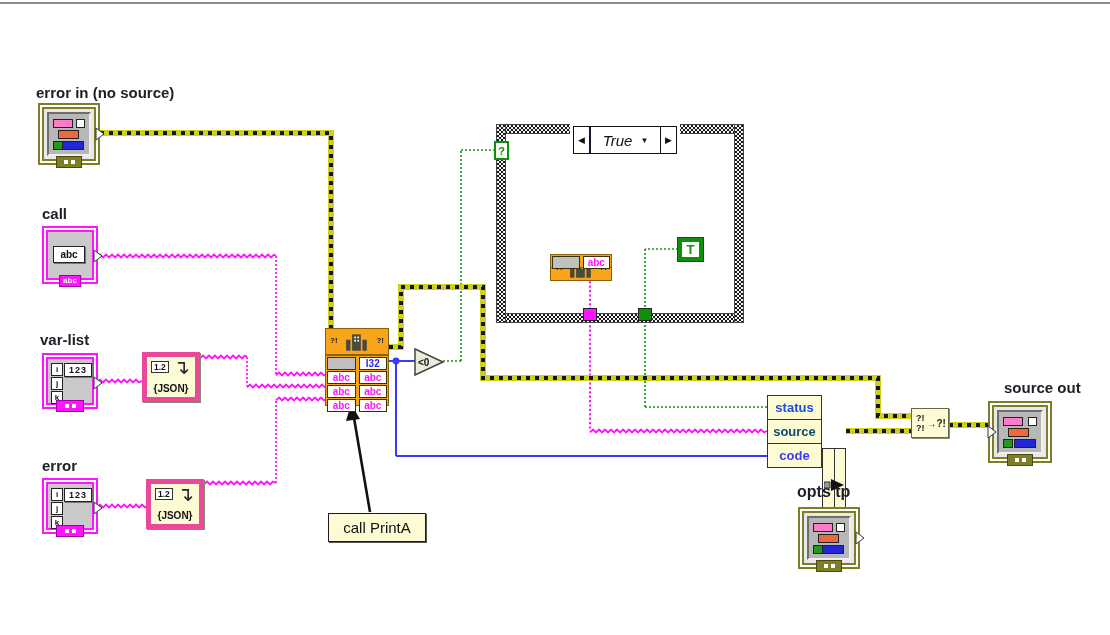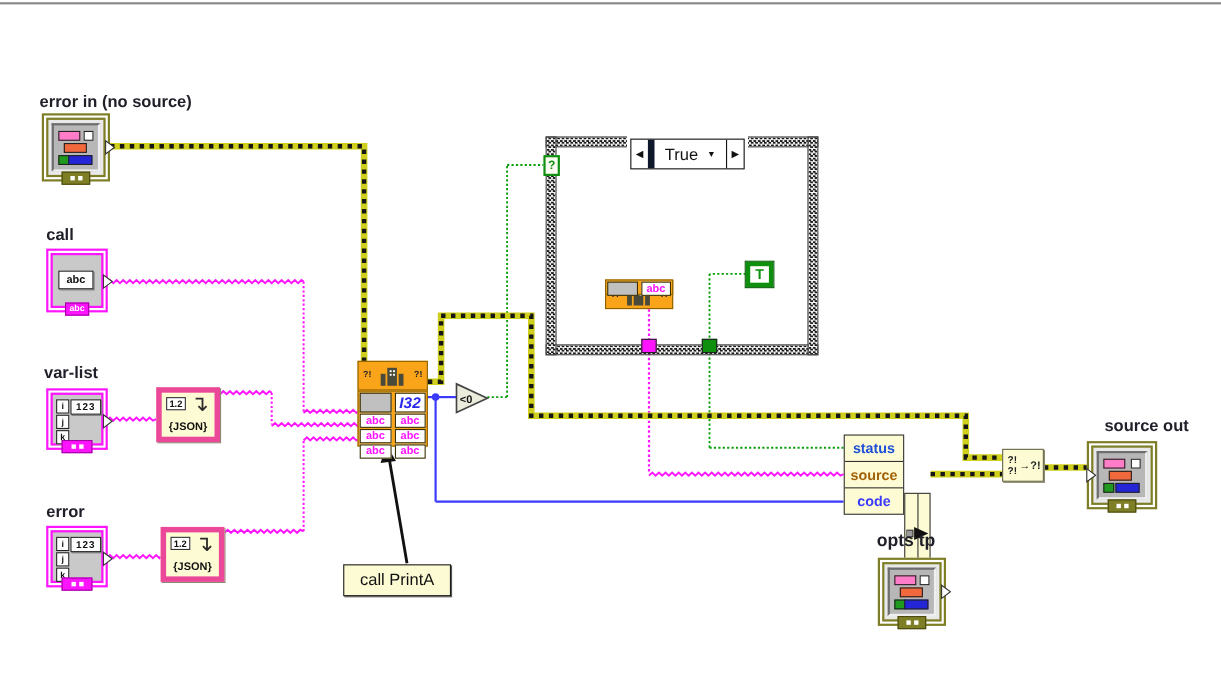--- a/index.html
+++ b/index.html
@@ -52,29 +52,29 @@
   
   .vihead{background:#FAA41A;border:1px solid #8a6200;box-sizing:border-box;position:relative;}
   .vihead .bang{position:absolute;top:7px;font:700 8px "Liberation Sans",sans-serif;color:#222;}
   .vihead .bang.l{left:4px;} .vihead .bang.rr{right:4px;}
   .vihead svg{position:absolute;left:50%;top:2px;transform:translateX(-50%);}
   .vigrid{display:grid;grid-template-columns:1fr 1fr;gap:1px 3px;background:#FAA41A;border:1px solid #8a6200;
           box-sizing:border-box;padding:1px;}
   .vicell{background:#fff;border:1px solid #3a3000;font:700 10px "Liberation Sans",sans-serif;color:#FF14FF;
           display:flex;align-items:center;justify-content:center;}
   .vicell.gray{background:#c0c0c0;}
-  .vicell.i32{color:#2a2aee;font-size:14px;letter-spacing:0;font-style:italic;}
+  .vicell.i32{color:#2a2aee;font-size:10px;letter-spacing:0;}
   
   .chk{position:absolute;z-index:2;background:repeating-conic-gradient(#1a1a1a 0% 25%,#f2f2f2 0% 50%) 0 0/4px 4px;
        outline:1px solid #444;}
   .selbox{display:flex;align-items:stretch;background:#fff;border:1px solid #111;box-shadow:0 0 0 3px #fff;
           font:400 15px "Liberation Sans",sans-serif;color:#111;}
   .selbox .cell{display:flex;align-items:center;justify-content:center;}
   .selbox .sarr{width:15px;font-size:9px;}
-  .selbox .mid{flex:1;border-left:6px solid #0f172a;border-right:1px solid #111;gap:8px;}
+  .selbox .mid{flex:1;border-left:2px solid #0f172a;border-right:1px solid #111;gap:8px;font-style:italic;}
   .selbox .dd{font-size:8px;}
   .qterm{background:#fdfdf2;border:2px solid #0E8F0E;color:#0E8F0E;font:700 11px "Liberation Sans",sans-serif;
          display:flex;align-items:center;justify-content:center;box-sizing:border-box;}
   .tconst{background:#fff;border:4px solid #0E8F0E;outline:1px solid #085a08;box-sizing:border-box;color:#0E8F0E;
           font:700 13px "Liberation Sans",sans-serif;display:flex;align-items:center;justify-content:center;}
   .tunnel{position:absolute;z-index:4;border:1px solid #222;box-sizing:border-box;}
   
   .bundle-rows{display:flex;flex-direction:column;background:#FDFBD4;border:1px solid #333;box-sizing:border-box;}
   .brow{flex:1;border-bottom:1px solid #333;display:flex;align-items:center;justify-content:center;
         font:700 13px "Liberation Sans",sans-serif;}
@@ -241,21 +241,21 @@
   <div class="node vigrid" style="left:325px;top:355px;width:64px;height:51px;grid-template-rows:repeat(4,1fr)">
     <div class="vicell gray"></div>
     <div class="vicell i32">I32</div>
     <div class="vicell">abc</div>
     <div class="vicell">abc</div>
     <div class="vicell">abc</div>
     <div class="vicell">abc</div>
     <div class="vicell">abc</div>
     <div class="vicell">abc</div>
   </div>
-  <div class="ybox" style="left:312px;top:513px;width:96px;height:27px;font-size:15px">call PrintA</div>
+  <div class="ybox" style="left:328px;top:513px;width:96px;height:27px;font-size:15px">call PrintA</div>
 
   <div class="chk" style="left:497px;top:125px;width:246px;height:8px"></div>
   <div class="chk" style="left:497px;top:314px;width:246px;height:8px"></div>
   <div class="chk" style="left:497px;top:125px;width:8px;height:197px"></div>
   <div class="chk" style="left:735px;top:125px;width:8px;height:197px"></div>
   <div class="top2 selbox" style="left:573px;top:126px;width:102px;height:26px">
     <div class="cell sarr">◀</div>
     <div class="cell mid">
       <span>True</span>
       <span class="dd">▼</span>
@@ -281,21 +281,21 @@
     <div class="vicell gray"></div>
     <div class="vicell">abc</div>
   </div>
   <div class="node tconst" style="left:678px;top:238px;width:25px;height:23px">T</div>
 
   <div class="tunnel" style="left:583px;top:308px;width:14px;height:13px;background:#FF14FF"></div>
   <div class="tunnel" style="left:638px;top:308px;width:14px;height:13px;background:#0E8F0E"></div>
 
   <div class="node bundle-rows" style="left:767px;top:395px;width:55px;height:73px">
     <div class="brow" style="color:#1d4ed8">status</div>
-    <div class="brow" style="color:#a16207">source</div>
+    <div class="brow" style="color:#0c4a6e">source</div>
     <div class="brow" style="color:#3A3AFF">code</div>
   </div>
   <div class="node hinge" style="left:822px;top:395px;width:24px;height:73px">
     <div class="mid"></div>
     <svg style="position:absolute;left:1px;top:29px" width="22" height="14">
       <rect x="0" y="4" width="6" height="6" fill="#9a9a9a" stroke="#333"></rect>
       <path d="M7,1 L20,7 L7,13 Z" fill="#111"></path>
     </svg>
   </div>
 

